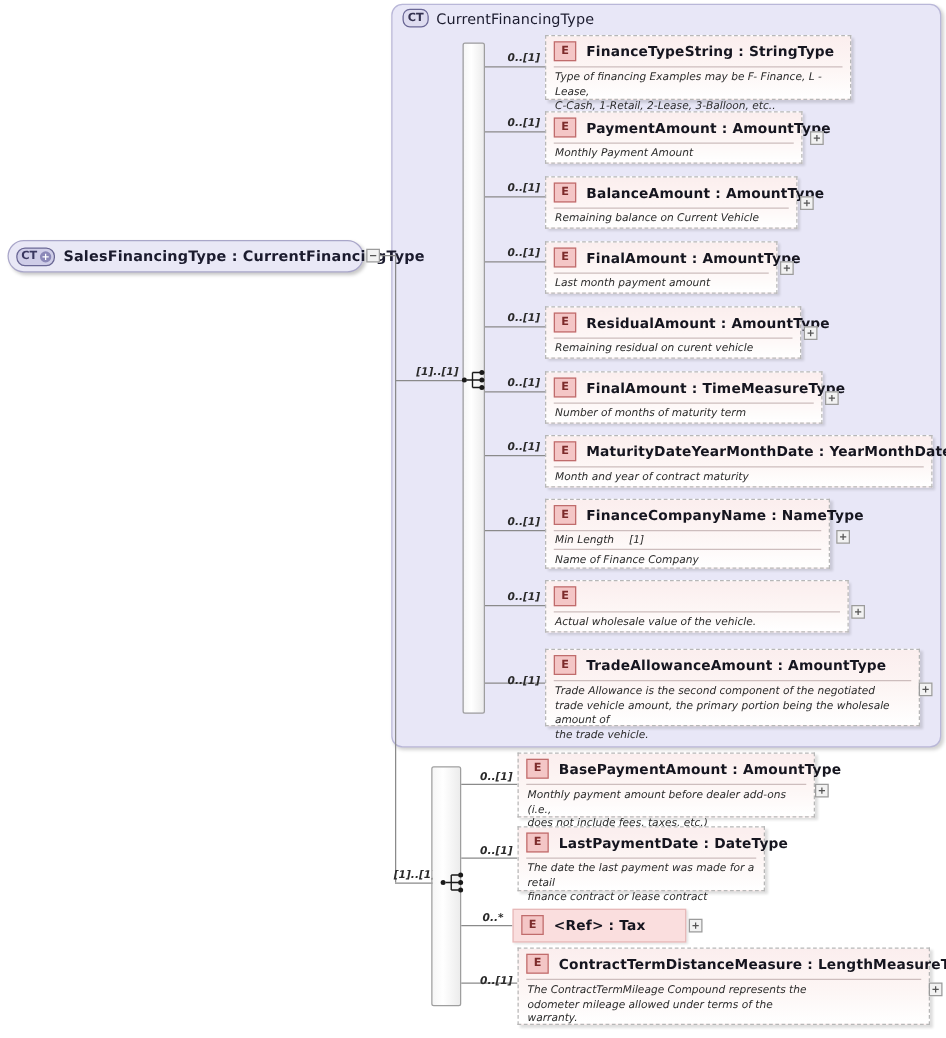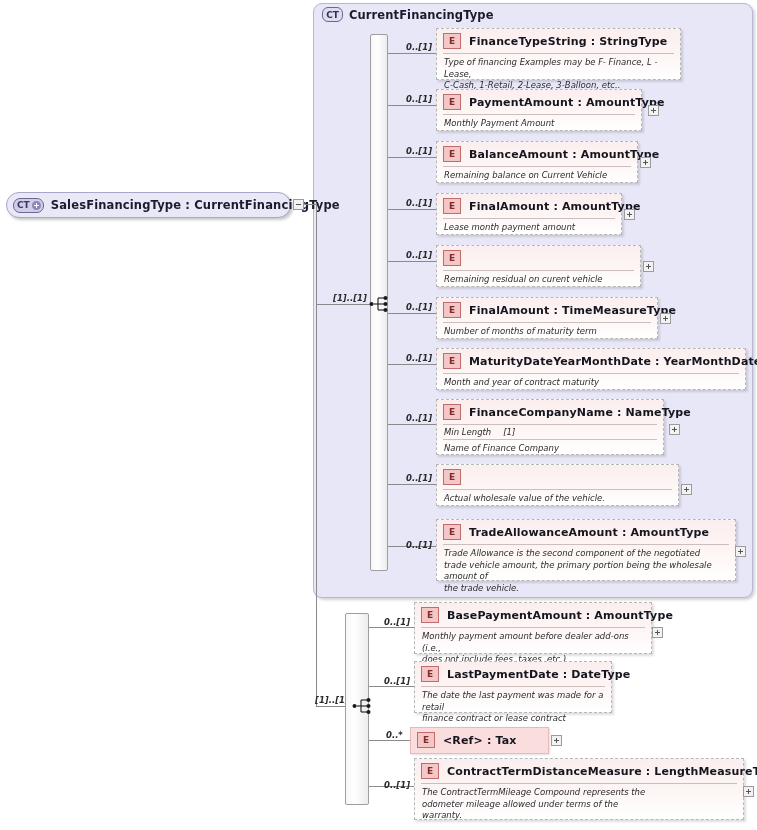--- a/index.html
+++ b/index.html
@@ -74,21 +74,21 @@
   }
   .ct-container-head{
     position:absolute;left:9px;top:5px;display:flex;align-items:center;
   }
   .ct-head-badge{
     display:inline-flex;align-items:center;justify-content:center;
     border:1px solid #6a6795;border-radius:6px;background:#dedcf0;
     color:#33314f;font-size:9px;font-weight:bold;
     height:13px;width:19px;margin-right:6px;
   }
-  .ct-head-label{font-size:11.5px;font-weight:bold;color:#1b1b2e;letter-spacing:.1px;}
+  .ct-head-label{font-size:11.5px;font-weight:normal;color:#1b1b2e;letter-spacing:.1px;}
 
   
   .seqbar{
     position:absolute;box-sizing:border-box;
     background:linear-gradient(to right,#f6f6f6 0%,#ffffff 38%,#ececec 100%);
     border:1px solid #9e9e9e;
     border-radius:2px;
   }
   .seqicon{position:absolute;width:22px;height:18px;}
 
@@ -225,28 +225,29 @@
   </div>
   <div class="togglebox plus" style="left:640px;top:157px;"></div>
 
   <div class="card" style="left:406px;top:198px;">0..[1]</div>
   <div class="el" style="left:436px;top:193px;width:186px;height:42px;">
     <div class="el-title">
       <span class="e-badge">E</span>
       <span class="el-name">FinalAmount : AmountType</span>
     </div>
     <div class="el-sep"></div>
-    <div class="el-doc">Lease month payment amount</div>
+    <div class="el-doc">Last month payment amount</div>
   </div>
   <div class="togglebox plus" style="left:624px;top:209px;"></div>
 
   <div class="card" style="left:406px;top:250px;">0..[1]</div>
   <div class="el" style="left:436px;top:245px;width:205px;height:42px;">
     <div class="el-title">
       <span class="e-badge">E</span>
+      <span class="el-name">ResidualAmount : AmountType</span>
     </div>
     <div class="el-sep"></div>
     <div class="el-doc">Remaining residual on curent vehicle</div>
   </div>
   <div class="togglebox plus" style="left:643px;top:261px;"></div>
 
   <div class="card" style="left:406px;top:302px;">0..[1]</div>
   <div class="el" style="left:436px;top:297px;width:222px;height:42px;">
     <div class="el-title">
       <span class="e-badge">E</span>

